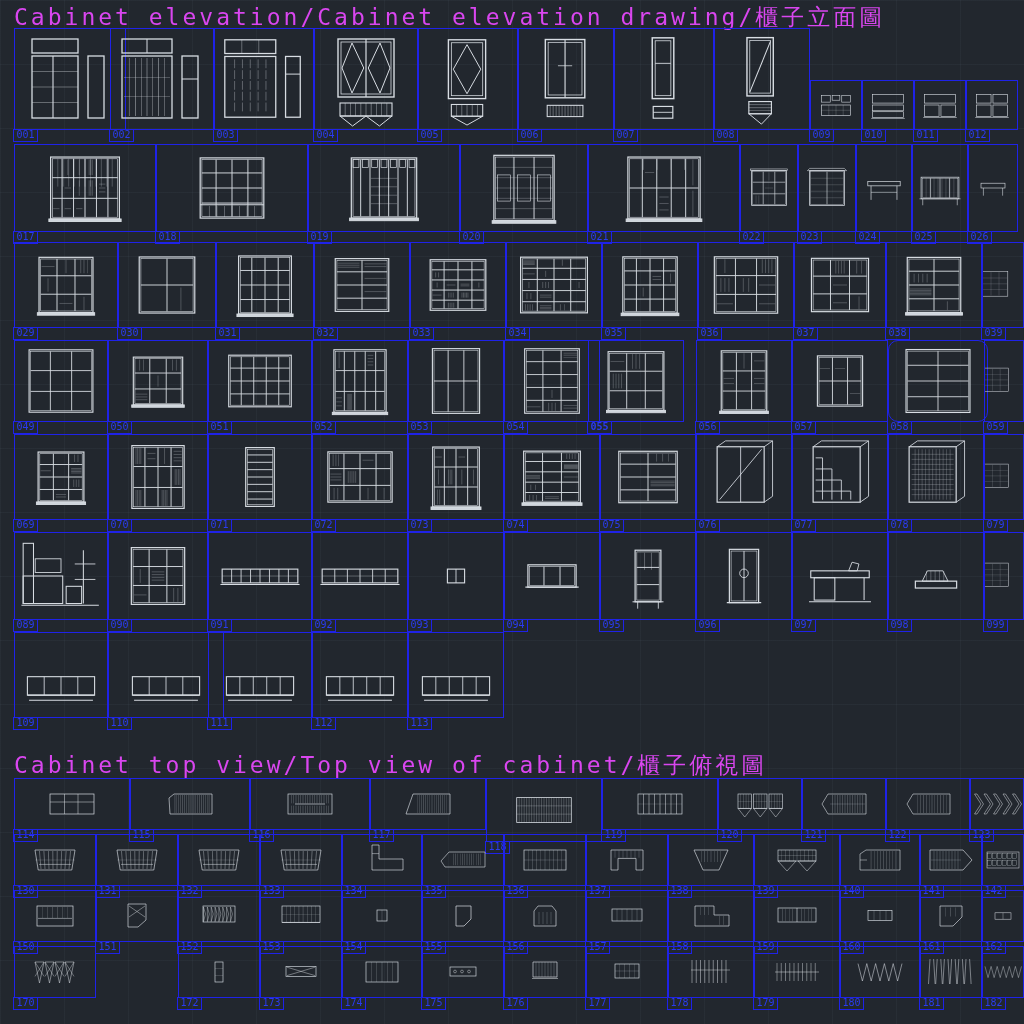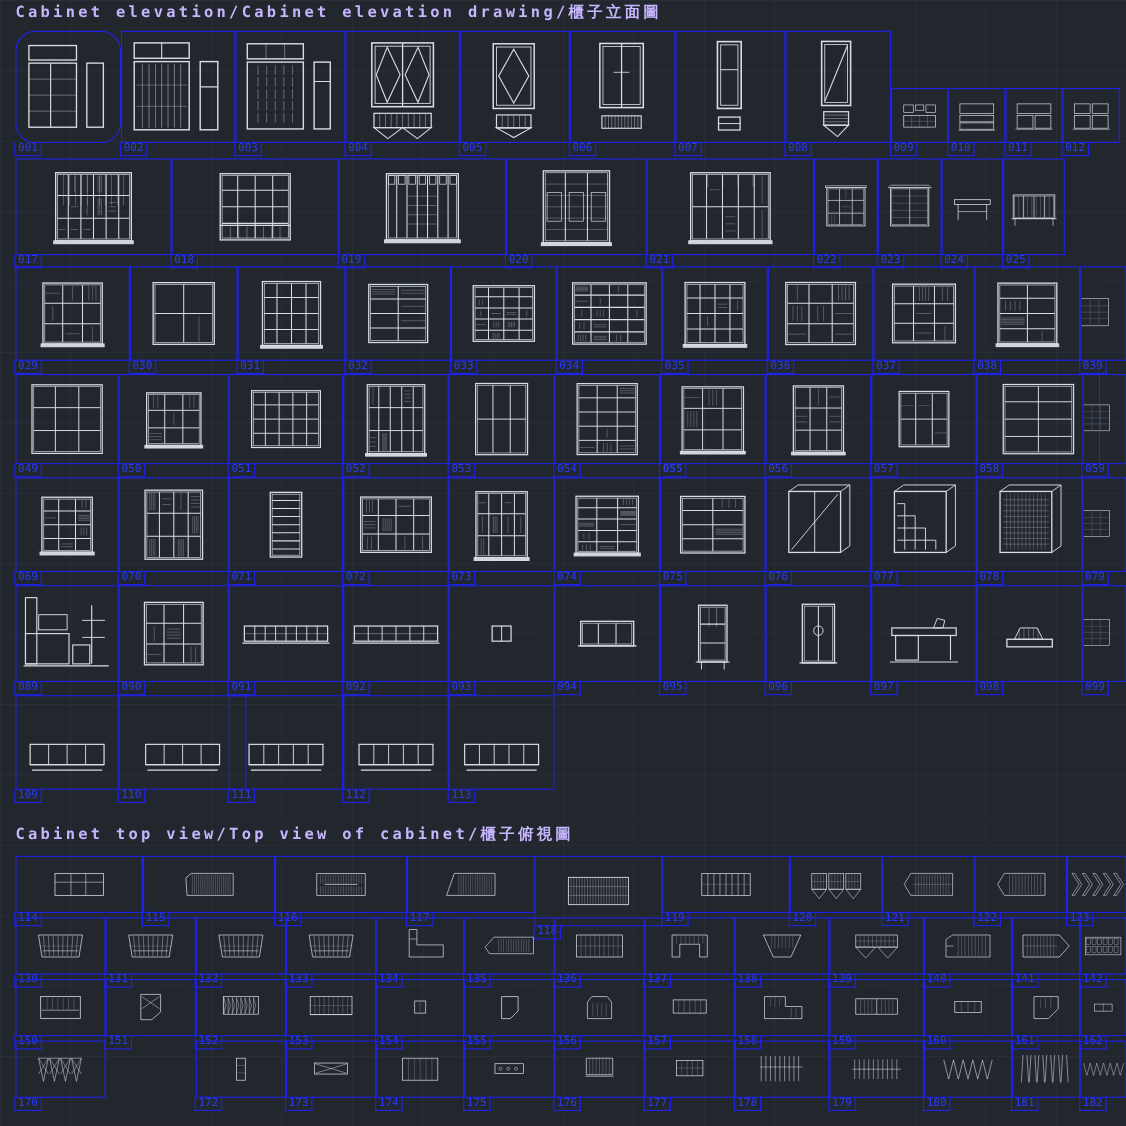--- a/index.html
+++ b/index.html
@@ -15,26 +15,26 @@
     background-image:
       linear-gradient(to right, rgba(140,160,185,.055) 1px, transparent 1px),
       linear-gradient(to bottom, rgba(140,160,185,.055) 1px, transparent 1px);
     background-size:64px 64px;
     pointer-events:none;z-index:0;
   }
   #sheet{position:absolute;inset:0;z-index:2;}
 
   .sec-title{
     position:absolute;
-    color:#c4b5fd;
+    color:#d946ef;
     font-family:"DejaVu Sans Mono",monospace;
-    font-size:14px;
+    font-size:23px;
     letter-spacing:3px;
     white-space:nowrap;
-    font-weight:700;
+    font-weight:400;
   }
   .cell{
     position:absolute;
     border:1.6px solid #1f22e8;
     box-sizing:border-box;
   }
   .cell .tag{
     position:absolute;
     left:-1.6px;bottom:-13px;
     border:1.6px solid #1f22e8;
@@ -50,21 +50,21 @@
   }
   .art{position:absolute;inset:0;overflow:hidden;}
   .art svg{display:block;width:100%;height:100%;}
 </style>
 </head>
 <body>
 
 <div id="grid"></div>
 <div id="sheet">
     <div class="sec-title" style="left: 14px; top: 2px;">Cabinet elevation/Cabinet elevation drawing/櫃子立面圖</div>
-    <div class="cell" style="left: 14px; top: 28px; width: 96px; height: 102px; border-radius: 18px;">
+    <div class="cell" style="left: 14px; top: 28px; width: 112px; height: 102px;">
       <div class="art">
         <svg viewBox="0 0 100 100" preserveAspectRatio="xMidYMid meet">
           <rect x="12" y="10" width="46" height="14.000000000000002" fill="none" stroke="#d8dde3" stroke-width="1.3"></rect>
           <rect x="12" y="27" width="46" height="62" fill="none" stroke="#d8dde3" stroke-width="1.3"></rect>
           <line x1="12" y1="42.5" x2="58" y2="42.5" stroke="#d8dde3" stroke-width="0.5" opacity="0.75"></line>
           <line x1="12" y1="58" x2="58" y2="58" stroke="#d8dde3" stroke-width="0.5" opacity="0.75"></line>
           <line x1="12" y1="73.5" x2="58" y2="73.5" stroke="#d8dde3" stroke-width="0.5" opacity="0.75"></line>
           <line x1="33" y1="27" x2="33" y2="89" stroke="#d8dde3" stroke-width="1.1"></line>
           <rect x="68" y="27" width="16" height="62" fill="none" stroke="#d8dde3" stroke-width="1.3"></rect>
         </svg>
@@ -469,20 +469,30 @@
           <line x1="61" y1="32" x2="61" y2="68" stroke="#d8dde3" stroke-width="0.5" opacity="0.7"></line>
           <line x1="68.33333333333334" y1="32" x2="68.33333333333334" y2="68" stroke="#d8dde3" stroke-width="0.5" opacity="0.7"></line>
           <line x1="75.66666666666666" y1="32" x2="75.66666666666666" y2="68" stroke="#d8dde3" stroke-width="0.5" opacity="0.7"></line>
           <line x1="12" y1="70" x2="88" y2="70" stroke="#d8dde3" stroke-width="1.2"></line>
           <line x1="18" y1="70" x2="18" y2="82" stroke="#d8dde3" stroke-width="1.1"></line>
           <line x1="82" y1="70" x2="82" y2="82" stroke="#d8dde3" stroke-width="1.1"></line>
         </svg>
       </div>
       <div class="tag">025</div>
     </div>
+    <div class="cell" style="left: 968px; top: 144px; width: 50px; height: 88px;">
+      <div class="art">
+        <svg viewBox="0 0 100 100" preserveAspectRatio="xMidYMid meet">
+          <rect x="25" y="40" width="50" height="10" fill="none" stroke="#d8dde3" stroke-width="1.3"></rect>
+          <line x1="30" y1="50" x2="30" y2="66" stroke="#d8dde3" stroke-width="1.2"></line>
+          <line x1="70" y1="50" x2="70" y2="66" stroke="#d8dde3" stroke-width="1.2"></line>
+        </svg>
+      </div>
+      <div class="tag">026</div>
+    </div>
     <div class="cell" style="left: 14px; top: 242px; width: 104px; height: 86px;">
       <div class="art">
         <svg viewBox="0 0 100 100" preserveAspectRatio="xMidYMid meet">
           <rect x="17.88957" y="17.052329999999998" width="64.22086" height="65.89534" fill="none" stroke="#d8dde3" stroke-width="1.4"></rect>
           <rect x="19.88957" y="19.052329999999998" width="60.22086" height="61.895340000000004" fill="none" stroke="#d8dde3" stroke-width="0.7"></rect>
           <line x1="39.29652333333333" y1="19.052329999999998" x2="39.29652333333333" y2="80.94767" stroke="#d8dde3" stroke-width="1.1"></line>
           <line x1="60.70347666666667" y1="19.052329999999998" x2="60.70347666666667" y2="80.94767" stroke="#d8dde3" stroke-width="1.1"></line>
           <line x1="19.88957" y1="39.01744333333333" x2="80.11043000000001" y2="39.01744333333333" stroke="#d8dde3" stroke-width="1.1"></line>
           <line x1="19.88957" y1="60.98255666666667" x2="80.11043000000001" y2="60.98255666666667" stroke="#d8dde3" stroke-width="1.1"></line>
           <rect x="15.889569999999999" y="82.94767" width="68.22086" height="3" fill="#cfd5dc" stroke="#d8dde3" stroke-width="1.1"></rect>
@@ -837,21 +847,21 @@
           <line x1="54.19318333333334" y1="77.18465" x2="54.19318333333334" y2="87.30775" stroke="#d8dde3" stroke-width="0.5" opacity="0.6"></line>
           <line x1="64.38636666666667" y1="15.223024999999994" x2="81.15910000000001" y2="15.223024999999994" stroke="#d8dde3" stroke-width="0.5" opacity="0.6"></line>
           <line x1="64.38636666666667" y1="17.753799999999995" x2="81.15910000000001" y2="17.753799999999995" stroke="#d8dde3" stroke-width="0.5" opacity="0.6"></line>
           <line x1="64.38636666666667" y1="20.284574999999997" x2="81.15910000000001" y2="20.284574999999997" stroke="#d8dde3" stroke-width="0.5" opacity="0.6"></line>
           <line x1="64.38636666666667" y1="80.55901666666668" x2="81.15910000000001" y2="80.55901666666668" stroke="#d8dde3" stroke-width="0.5" opacity="0.6"></line>
           <line x1="64.38636666666667" y1="83.93338333333334" x2="81.15910000000001" y2="83.93338333333334" stroke="#d8dde3" stroke-width="0.5" opacity="0.6"></line>
         </svg>
       </div>
       <div class="tag">054</div>
     </div>
-    <div class="cell" style="left: 600px; top: 340px; width: 96px; height: 82px; font-weight: bold;">
+    <div class="cell" style="left: 588px; top: 340px; width: 96px; height: 82px; font-weight: bold;">
       <div class="art">
         <svg viewBox="0 0 100 100" preserveAspectRatio="xMidYMid meet">
           <rect x="15.135909999999996" y="13.349669999999996" width="69.72818000000001" height="73.30066000000001" fill="none" stroke="#d8dde3" stroke-width="1.4"></rect>
           <rect x="17.135909999999996" y="15.349669999999996" width="65.72818000000001" height="69.30066000000001" fill="none" stroke="#d8dde3" stroke-width="0.7"></rect>
           <line x1="38.378636666666665" y1="15.349669999999996" x2="38.378636666666665" y2="84.65033" stroke="#d8dde3" stroke-width="1.1"></line>
           <line x1="61.621363333333335" y1="15.349669999999996" x2="61.621363333333335" y2="84.65033" stroke="#d8dde3" stroke-width="1.1"></line>
           <line x1="17.135909999999996" y1="37.78322333333333" x2="82.86409" y2="37.78322333333333" stroke="#d8dde3" stroke-width="1.1"></line>
           <line x1="17.135909999999996" y1="62.21677666666667" x2="82.86409" y2="62.21677666666667" stroke="#d8dde3" stroke-width="1.1"></line>
           <rect x="13.135909999999996" y="86.65033" width="73.72818000000001" height="3" fill="#cfd5dc" stroke="#d8dde3" stroke-width="1.1"></rect>
           <line x1="18.135909999999996" y1="25.566446666666664" x2="35.378636666666665" y2="25.566446666666664" stroke="#d8dde3" stroke-width="0.5" opacity="0.6"></line>
@@ -894,21 +904,21 @@
           <line x1="40.58382666666667" y1="20.591789999999996" x2="40.58382666666667" y2="79.40821" stroke="#d8dde3" stroke-width="1.1"></line>
           <line x1="59.41617333333333" y1="20.591789999999996" x2="59.41617333333333" y2="79.40821" stroke="#d8dde3" stroke-width="1.1"></line>
           <line x1="23.75148" y1="50" x2="76.24852" y2="50" stroke="#d8dde3" stroke-width="1.1"></line>
           <line x1="24.75148" y1="34.295895" x2="37.58382666666667" y2="34.295895" stroke="#d8dde3" stroke-width="0.5" opacity="0.6"></line>
           <line x1="43.58382666666667" y1="34.295895" x2="56.41617333333333" y2="34.295895" stroke="#d8dde3" stroke-width="0.5" opacity="0.6"></line>
           <line x1="62.41617333333333" y1="65.704105" x2="75.24852" y2="65.704105" stroke="#d8dde3" stroke-width="0.5" opacity="0.6"></line>
         </svg>
       </div>
       <div class="tag">057</div>
     </div>
-    <div class="cell" style="left: 888px; top: 340px; width: 112px; height: 82px;">
+    <div class="cell" style="left: 888px; top: 340px; width: 100px; height: 82px; border-radius: 10px;">
       <div class="art">
         <svg viewBox="0 0 100 100" preserveAspectRatio="xMidYMid meet">
           <rect x="10.03535999999999" y="10.664779999999993" width="79.92928000000002" height="78.67044000000001" fill="none" stroke="#d8dde3" stroke-width="1.4"></rect>
           <rect x="12.03535999999999" y="12.664779999999993" width="75.92928000000002" height="74.67044000000001" fill="none" stroke="#d8dde3" stroke-width="0.7"></rect>
           <line x1="50" y1="12.664779999999993" x2="50" y2="87.33522" stroke="#d8dde3" stroke-width="1.1"></line>
           <line x1="12.03535999999999" y1="30.332389999999997" x2="87.96464" y2="30.332389999999997" stroke="#d8dde3" stroke-width="1.1"></line>
           <line x1="12.03535999999999" y1="50" x2="87.96464" y2="50" stroke="#d8dde3" stroke-width="1.1"></line>
           <line x1="12.03535999999999" y1="69.66761" x2="87.96464" y2="69.66761" stroke="#d8dde3" stroke-width="1.1"></line>
         </svg>
       </div>

